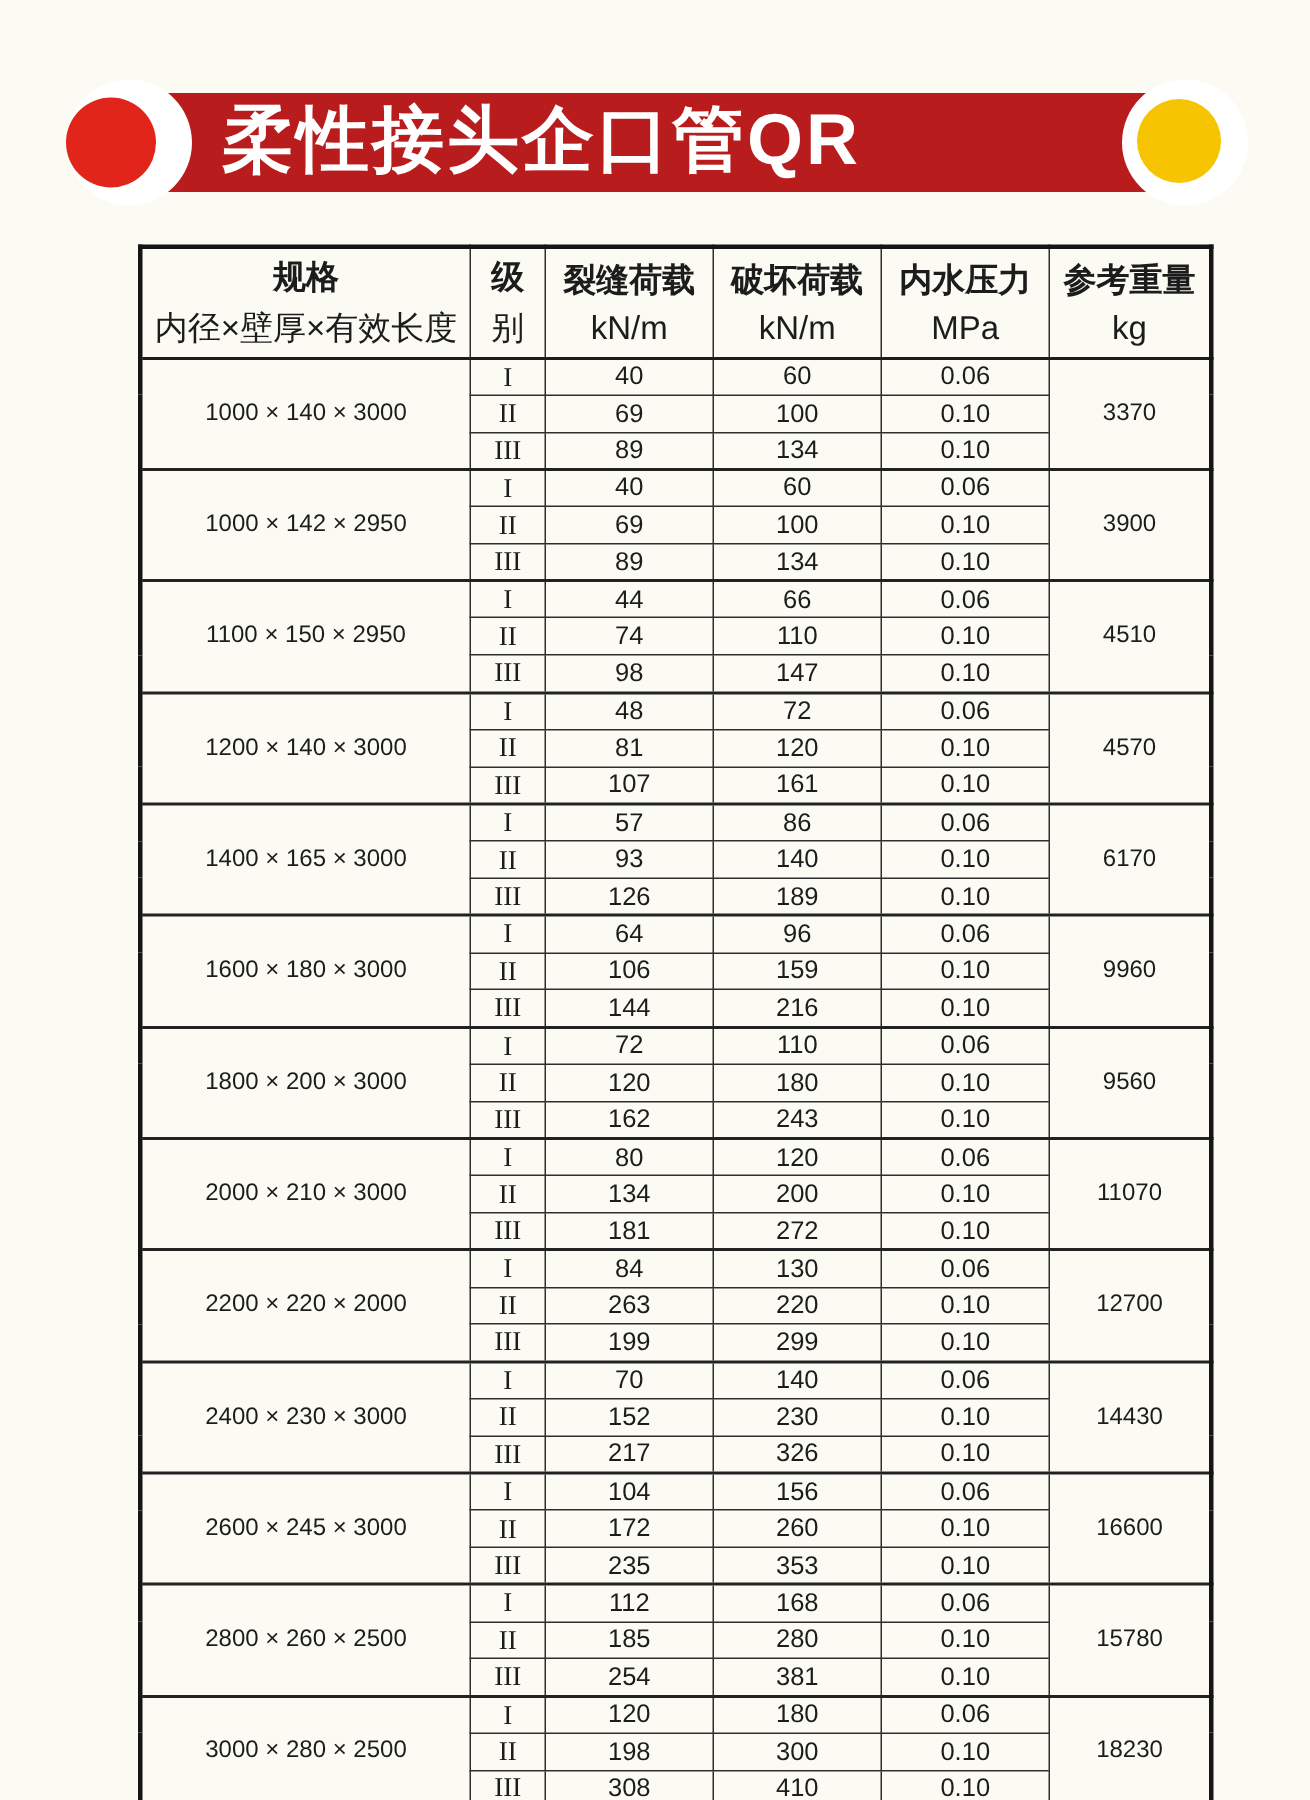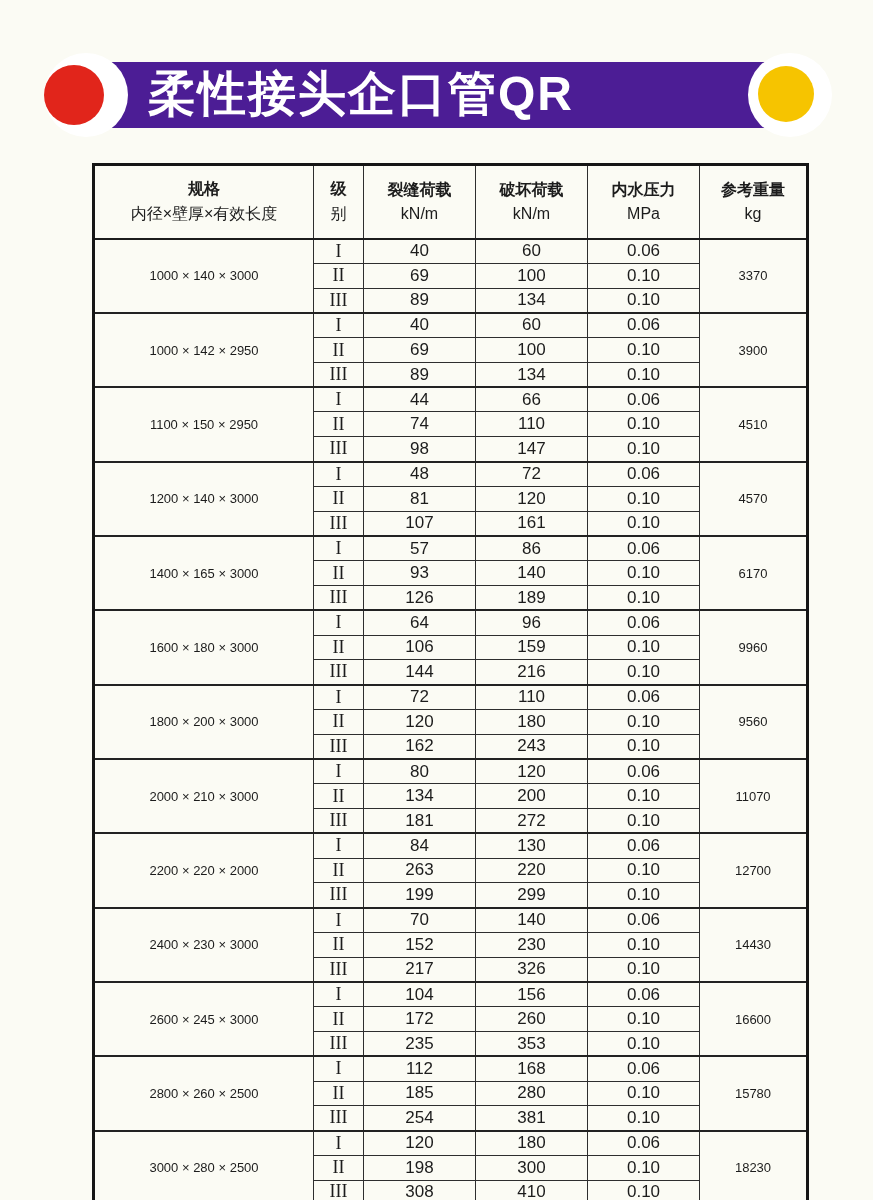--- a/index.html
+++ b/index.html
@@ -44,36 +44,36 @@
     border: 3px solid #151515;
     border-bottom-width: 4px;
   }
   .spec-table th, .spec-table td {
     border: 1px solid #2e2e2e;
     text-align: center; vertical-align: middle;
     padding: 0;
   }
   .spec-table thead th {
     height: 74px;
-    font-size: 16px; font-weight: bold;
+    font-size: 22px; font-weight: bold;
     border-bottom: 2px solid #1c1c1c;
   }
   .spec-table thead .l2 { margin-top: 4px; font-weight: normal; }
   .spec-table tbody td { height: 24.79px; font-size: 17px; }
   .spec-table tbody tr.group-start td { border-top: 2px solid #222222; }
   .spec-table td.lvl {
     font-family: "Liberation Serif", "DejaVu Serif", serif;
     font-size: 18px;
   }
-  .spec-table td.spec, .spec-table td.weight { font-size: 13px; }
+  .spec-table td.spec, .spec-table td.weight { font-size: 16px; }
 </style>
 </head>
 <body>
 
-<div class="banner" style="background-color: #4c1d95;">
+<div class="banner" style="background-color: #b91c1c;">
   <span class="end-cap left"></span>
   <span class="end-cap right"></span>
   <span class="dot red" style="background-color: rgb(225, 37, 27);"></span>
   <span class="dot yellow" style="background-color: rgb(246, 196, 0);"></span>
   <div class="banner-title">柔性接头企口管QR</div>
 </div>
 
 <table class="spec-table">
   <colgroup>
     <col style="width:220px">

